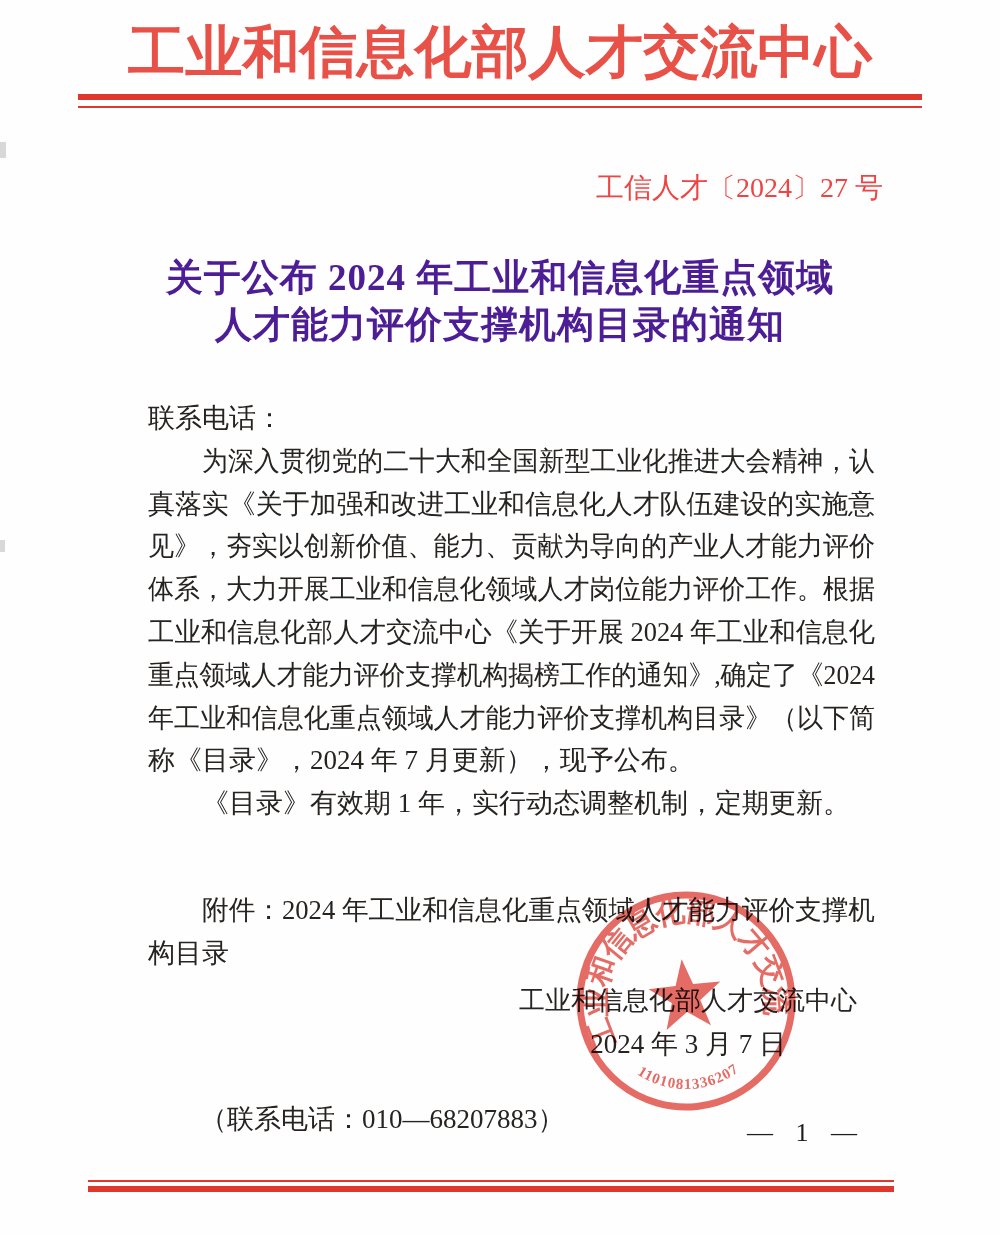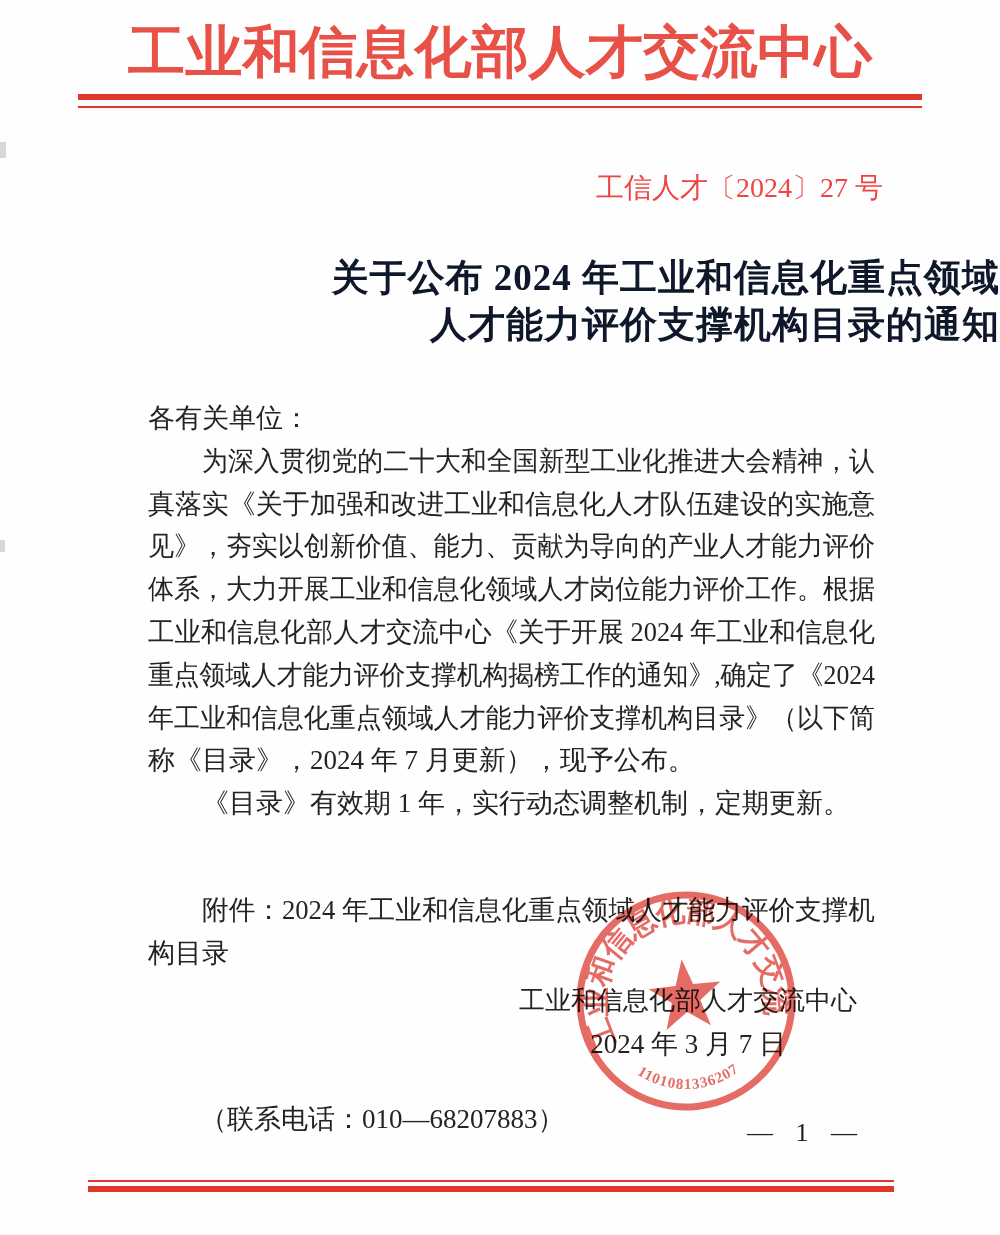--- a/index.html
+++ b/index.html
@@ -20,22 +20,22 @@
   .rule-top-thin{left:78px;top:106px;width:844px;height:2px;}
   .rule-bottom-thin{left:88px;top:1180px;width:806px;height:2px;}
   .rule-bottom-thick{left:88px;top:1186px;width:806px;height:6px;}
   
   .doc-number{
     position:absolute;left:596px;top:171px;font-size:28px;line-height:34px;
     white-space:nowrap;color:#ef4444;
   }
   
   .doc-title{
-    position:absolute;left:0;top:254px;width:1000px;text-align:right;
-    font-size:37px;line-height:47px;font-weight:700;color:#0f172a;
+    position:absolute;left:0;top:254px;width:1000px;text-align:center;
+    font-size:37px;line-height:47px;font-weight:700;color:#4c1d95;
     letter-spacing:1px;
   }
   
   .body-block{position:absolute;left:148px;top:397px;width:727px;font-size:27px;}
   .att-block{position:absolute;left:148px;top:889px;width:727px;font-size:27px;}
   .line{height:42.8px;line-height:42.8px;white-space:nowrap;}
   .indent{padding-left:54px;}
   .fitline{display:inline-block;white-space:nowrap;transform-origin:0 50%;}
   
   .sig-org{
@@ -80,21 +80,21 @@
   <div class="rule rule-top-thin"></div>
 
   <div class="doc-number">工信人才〔2024〕27 号</div>
 
   <div class="doc-title">
     <div>关于公布 2024 年工业和信息化重点领域</div>
     <div>人才能力评价支撑机构目录的通知</div>
   </div>
 
   <div class="body-block">
-    <div class="line"><span class="fitline">各有关单位：</span></div>
+    <div class="line"><span class="fitline">联系电话：</span></div>
     <div class="line indent"><span class="fitline" style="transform: scaleX(0.9587);">为深入贯彻党的二十大和全国新型工业化推进大会精神，认</span></div>
     <div class="line"><span class="fitline" style="transform: scaleX(0.9973);">真落实《关于加强和改进工业和信息化人才队伍建设的实施意</span></div>
     <div class="line"><span class="fitline" style="transform: scaleX(0.9616);">见》，夯实以创新价值、能力、贡献为导向的产业人才能力评价</span></div>
     <div class="line"><span class="fitline" style="transform: scaleX(0.9616);">体系，大力开展工业和信息化领域人才岗位能力评价工作。根据</span></div>
     <div class="line"><span class="fitline" style="transform: scaleX(0.9791);">工业和信息化部人才交流中心《关于开展 2024 年工业和信息化</span></div>
     <div class="line"><span class="fitline" style="transform: scaleX(0.9531);">重点领域人才能力评价支撑机构揭榜工作的通知》,确定了《2024</span></div>
     <div class="line"><span class="fitline" style="transform: scaleX(0.9616);">年工业和信息化重点领域人才能力评价支撑机构目录》（以下简</span></div>
     <div class="line"><span class="fitline">称《目录》，2024 年 7 月更新），现予公布。</span></div>
     <div class="line indent"><span class="fitline">《目录》有效期 1 年，实行动态调整机制，定期更新。</span></div>
   </div>

